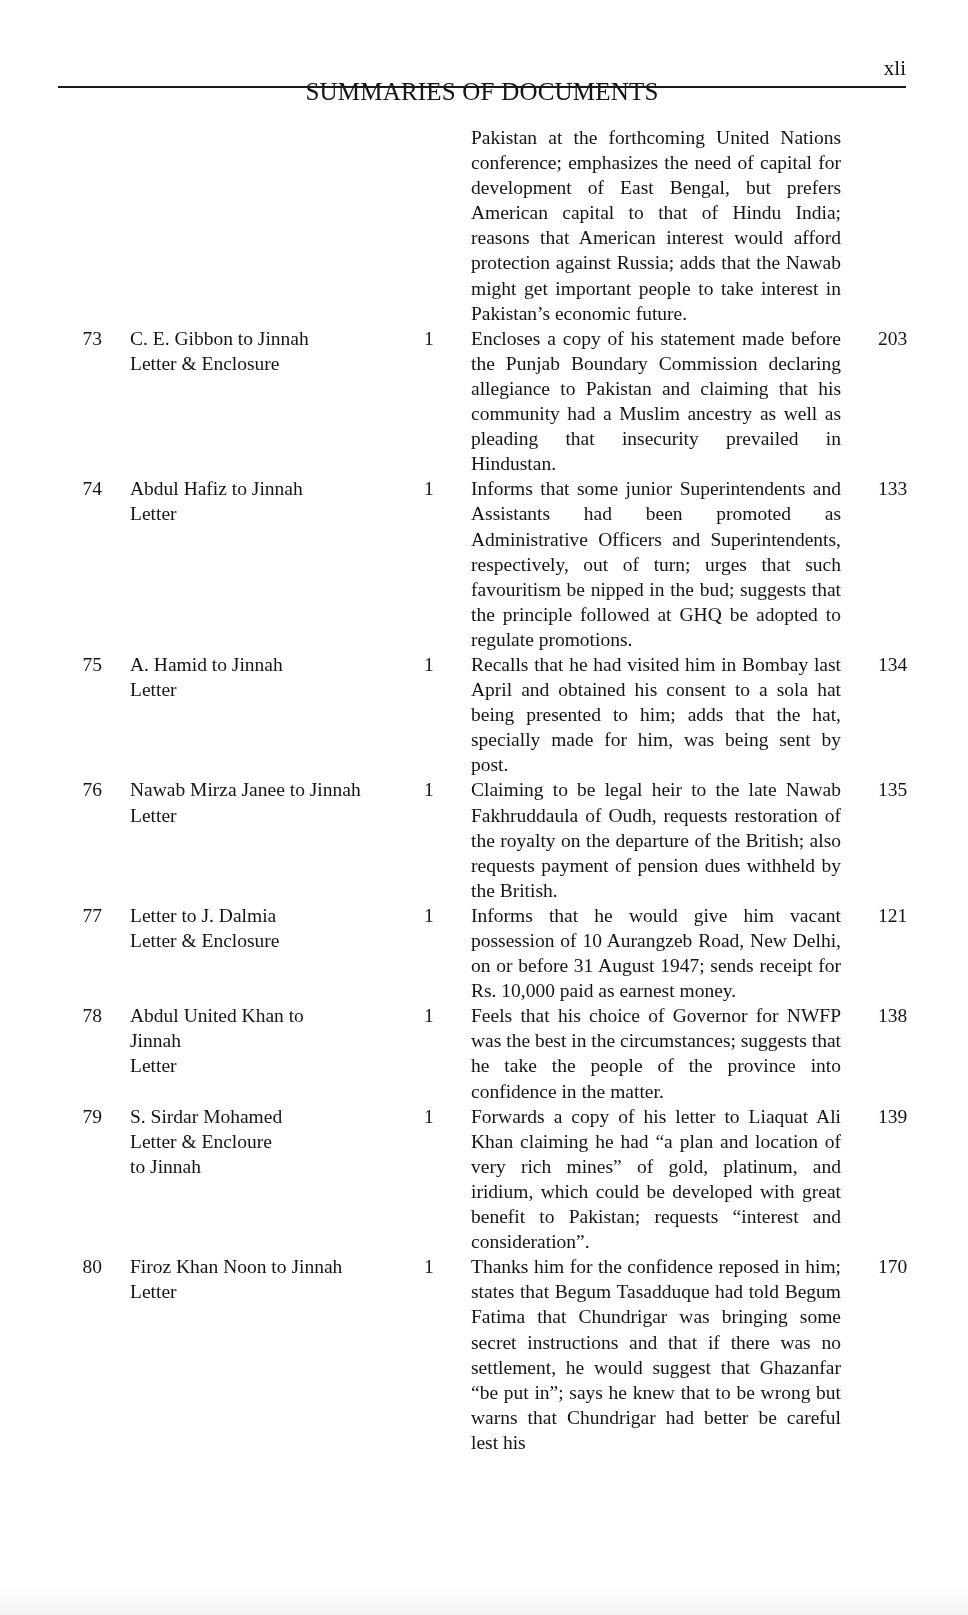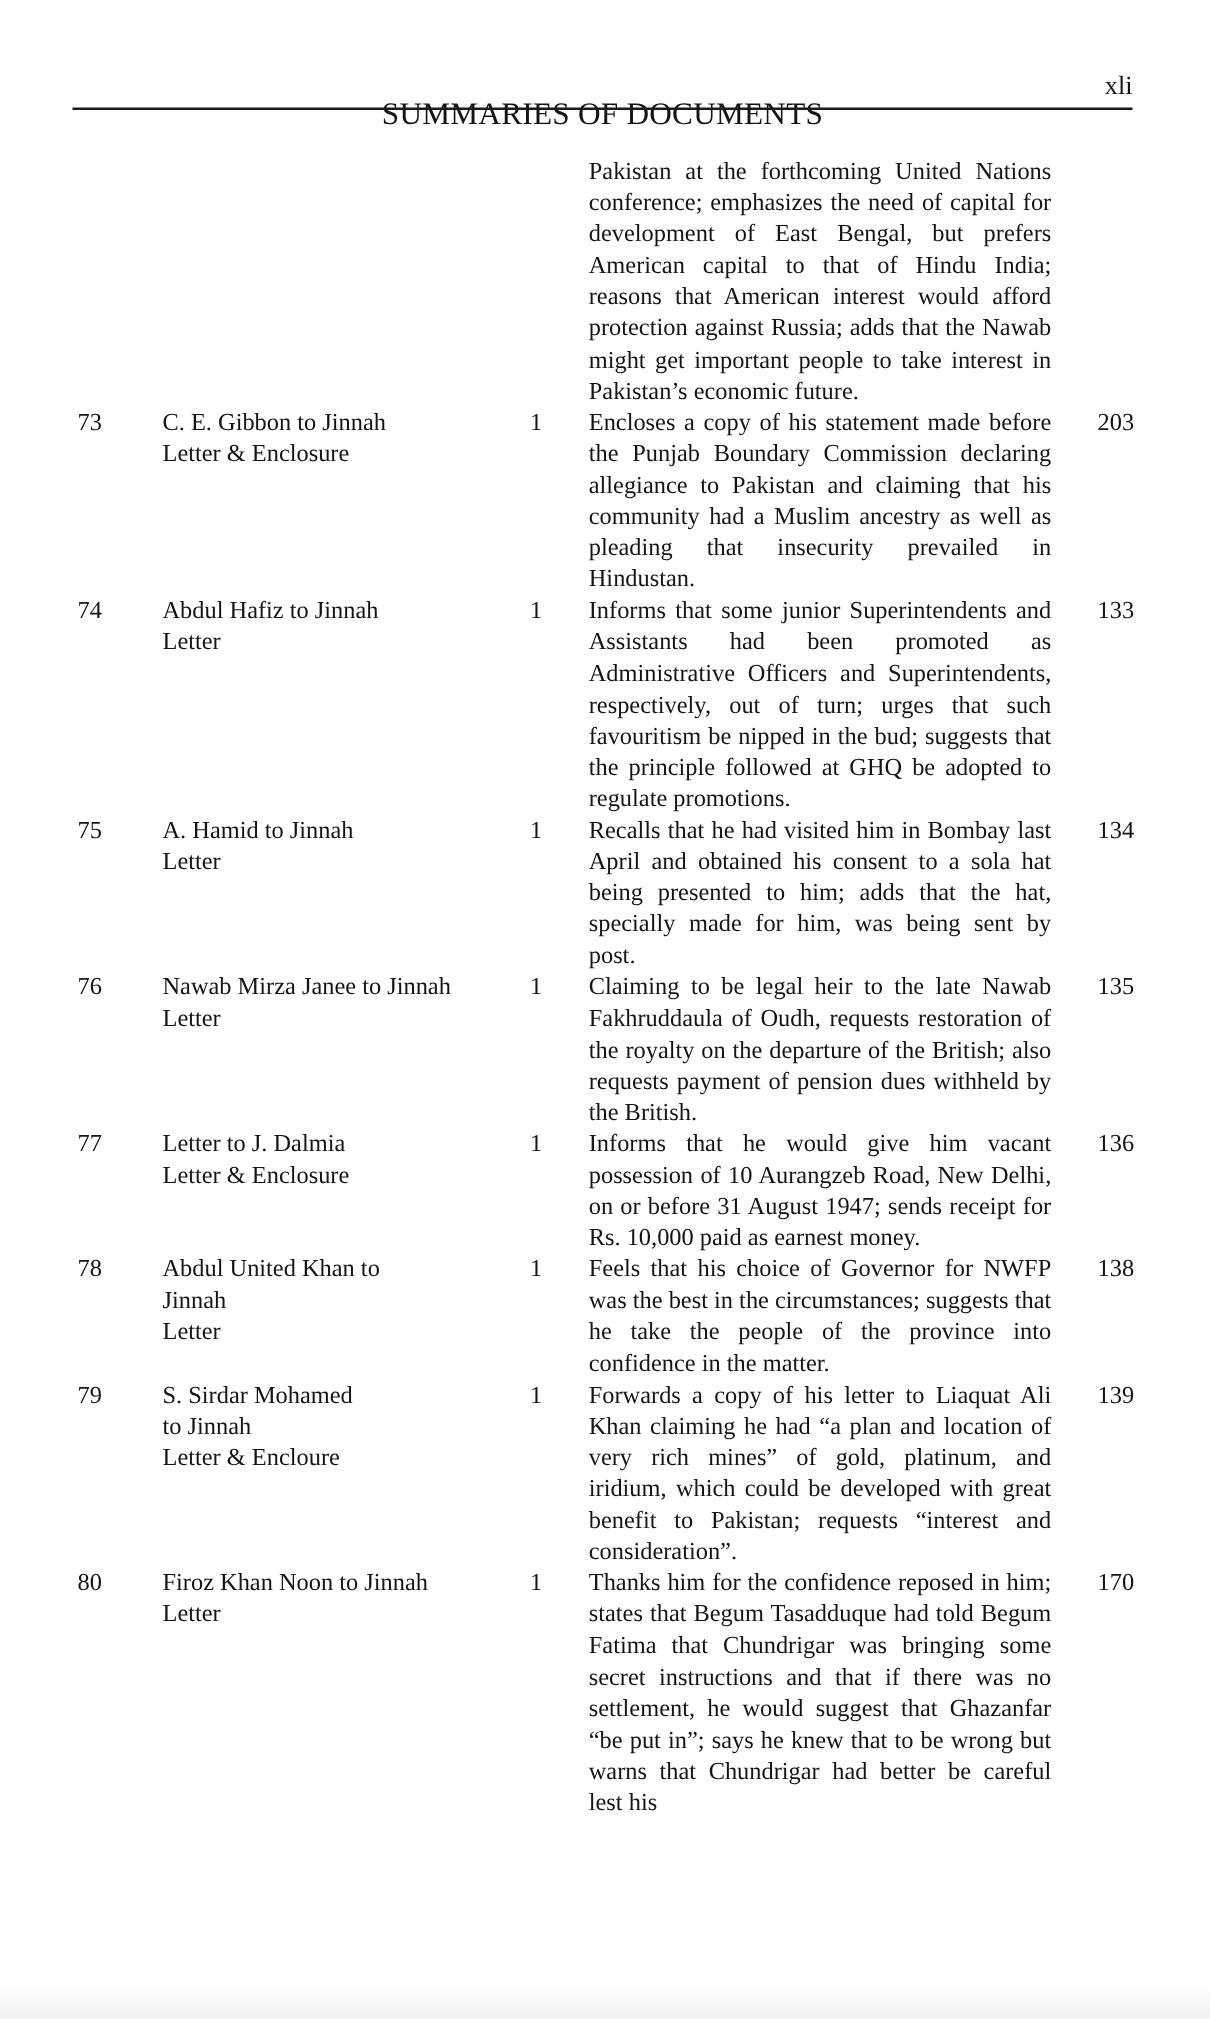--- a/index.html
+++ b/index.html
@@ -17,21 +17,21 @@
     }
     .header .pagenum {
       position: absolute; right: 0; top: 2px; font-size: 21px; margin-top: 18px;
     }
     .rule {
       position: absolute; left: 58px; top: 86px; width: 848px; height: 2px;
       background: #1a1a1a;
     }
     .content { position: absolute; left: 0; top: 125px; width: 968px; }
     .entry { position: relative; width: 968px; margin-left: 12px; }
-    .entry .num { position: absolute; left: 50px; top: 0; width: 40px; font-size: 19.5px; line-height: 25.1px; }
+    .entry .num { position: absolute; left: 50px; top: 0; width: 40px; font-size: 19.5px; line-height: 25.1px; text-align: right; }
     .entry .who { position: absolute; left: 118px; top: 0; width: 270px; font-size: 19.5px; line-height: 25.1px; }
     .entry .who div { white-space: nowrap; }
     .entry .copies { position: absolute; left: 412px; top: 0; width: 20px; font-size: 19.5px; line-height: 25.1px; }
     .entry .summary {
       margin-left: 459px; width: 370px; font-size: 19.5px; line-height: 25.1px;
       text-align: justify; text-align-last: left; hyphens: manual;
     }
     .entry .page { position: absolute; left: 866px; top: 0; width: 50px; font-size: 19.5px; line-height: 25.1px; }
     .bottom-shade {
       position: absolute; left: 0; bottom: 0; width: 968px; height: 30px;
@@ -97,41 +97,41 @@
   </div>
 
   <div class="entry">
     <div class="num">77</div>
     <div class="who">
       <div>Letter to J. Dalmia</div>
       <div>Letter &amp; Enclosure</div>
     </div>
     <div class="copies">1</div>
     <div class="summary">Informs that he would give him vacant possession of 10 Aurangzeb Road, New Delhi, on or before 31 August 1947; sends receipt for Rs. 10,000 paid as earnest money.</div>
-    <div class="page">136</div>
+    <div class="page">121</div>
   </div>
 
   <div class="entry">
     <div class="num">78</div>
     <div class="who">
       <div>Abdul United Khan to</div>
       <div>Jinnah</div>
       <div>Letter</div>
     </div>
     <div class="copies">1</div>
     <div class="summary">Feels that his choice of Governor for NWFP was the best in the circumstances; suggests that he take the people of the province into confidence in the matter.</div>
     <div class="page">138</div>
   </div>
 
   <div class="entry">
     <div class="num">79</div>
     <div class="who">
       <div>S. Sirdar Mohamed</div>
+      <div>Letter &amp; Encloure</div>
       <div>to Jinnah</div>
-      <div>Letter &amp; Encloure</div>
     </div>
     <div class="copies">1</div>
     <div class="summary">Forwards a copy of his letter to Liaquat Ali Khan claiming he had “a plan and location of very rich mines” of gold, platinum, and iridium, which could be developed with great benefit to Pakistan; requests “interest and consideration”.</div>
     <div class="page">139</div>
   </div>
 
   <div class="entry">
     <div class="num">80</div>
     <div class="who">
       <div>Firoz Khan Noon to Jinnah</div>

